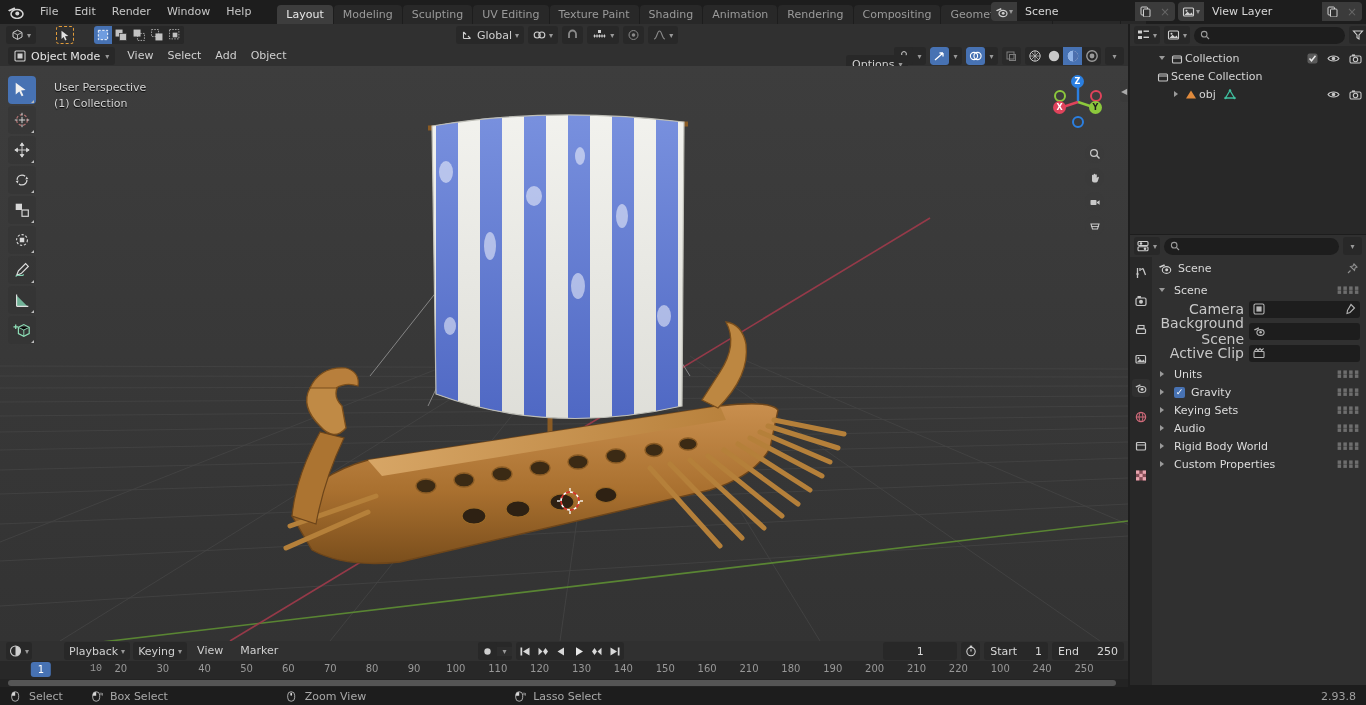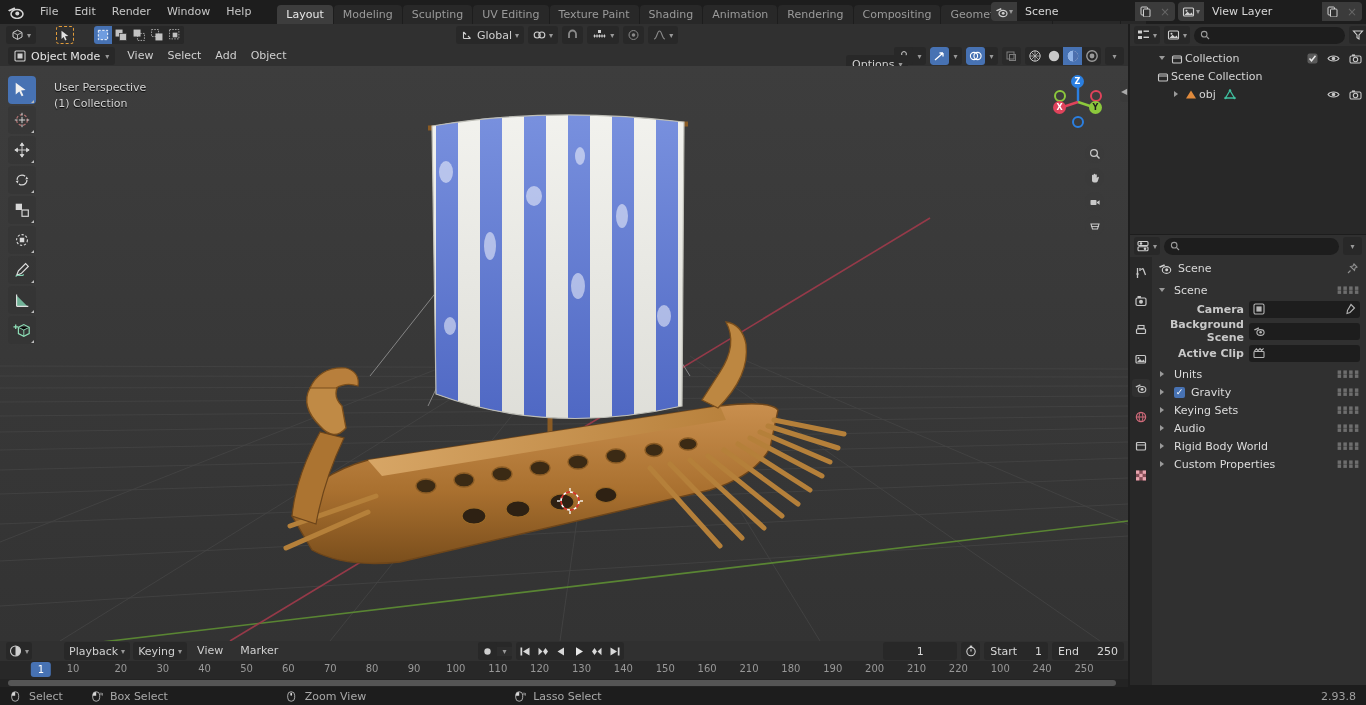--- a/index.html
+++ b/index.html
@@ -113,21 +113,21 @@
   .props-search { flex:1; height:17px; background:#1d1d1d; border-radius:9px; display:flex; align-items:center; padding:0 6px; gap:4px;}
   .props-body { position:absolute; left:0; top:22px; width:236px; height:428px; display:flex; }
   .prop-tabs { width:22px; background:#282828; display:flex; flex-direction:column; align-items:center; padding-top:6px; gap:11px;}
   .prop-tab { width:18px; height:18px; display:flex; align-items:center; justify-content:center; border-radius:3px;}
   .prop-tab.active { background:#303030; }
   .prop-content { flex:1; background:#303030; padding-top:2px; }
   .prop-breadcrumb { height:18px; display:flex; align-items:center; gap:6px; padding:0 6px; font-size:11px; color:#d8d8d8; position:relative;}
   .panel-head { height:18px; display:flex; align-items:center; gap:6px; padding:0 4px; font-size:11px; color:#dcdcdc; position:relative;}
   .grip { position:absolute; right:6px; color:#6e6e6e; font-size:7px; letter-spacing:1px; line-height:4px; }
   .prop-row { height:20px; display:flex; align-items:center; padding:0 6px 0 0; gap:5px; margin-bottom:2px; }
-  .prop-label { width:92px; text-align:right; font-size:11px; color:#c8c8c8;font-weight:bold; }
+  .prop-label { width:92px; text-align:right; font-size:14px; color:#c8c8c8; }
   .prop-field { flex:1; height:17px; background:#1d1d1d; border-radius:3px; display:flex; align-items:center; padding:0 4px; gap:4px; position:relative;}
   .eyedrop { position:absolute; right:4px; }
   .chkbox { width:11px;height:11px;background:#4772b3;border-radius:2px;display:flex;align-items:center;justify-content:center;color:#fff;font-size:9px;}
 
   
   .timeline { position:absolute; left:0; top:641px; width:1128px; height:46px; background:#282828;}
   .tl-header { height:20px; background:#303030; display:flex; align-items:center; padding-left:6px; gap:4px; position:relative;}
   .tl-center { position:absolute; left:478px; display:flex; align-items:center; gap:4px;}
   .tl-right { position:absolute; right:4px; display:flex; align-items:center; gap:4px;}
   .tl-num { background:#282828; border-radius:3px; height:18px; min-width:74px; display:flex; align-items:center; justify-content:center; font-size:11px; color:#d8d8d8;}
@@ -1066,21 +1066,21 @@
           <span>1</span>
         </div>
         <div class="tl-se">
           <span>End</span>
           <span>250</span>
         </div>
       </div>
     </div>
 
     <div class="tl-ruler" id="tl-ruler">
-        <div class="tick" style="left: 73px;">10</div>
+        <div class="tick" style="left: 96px; font-family: Liberation Mono, monospace;">10</div>
         <div class="tick" style="left: 120.875px;">20</div>
         <div class="tick" style="left: 162.75px;">30</div>
         <div class="tick" style="left: 204.625px;">40</div>
         <div class="tick" style="left: 246.5px;">50</div>
         <div class="tick" style="left: 288.375px;">60</div>
         <div class="tick" style="left: 330.25px;">70</div>
         <div class="tick" style="left: 372.125px;">80</div>
         <div class="tick" style="left: 414px;">90</div>
         <div class="tick" style="left: 455.875px;">100</div>
         <div class="tick" style="left: 497.75px;">110</div>

